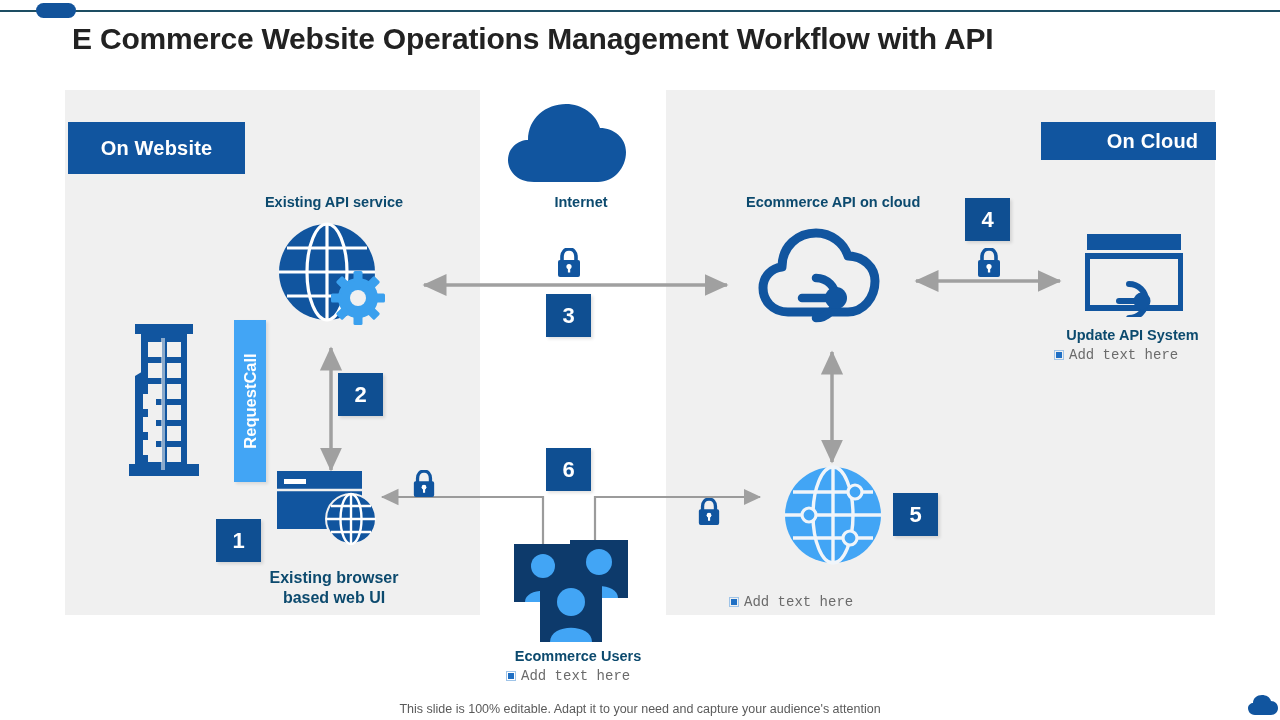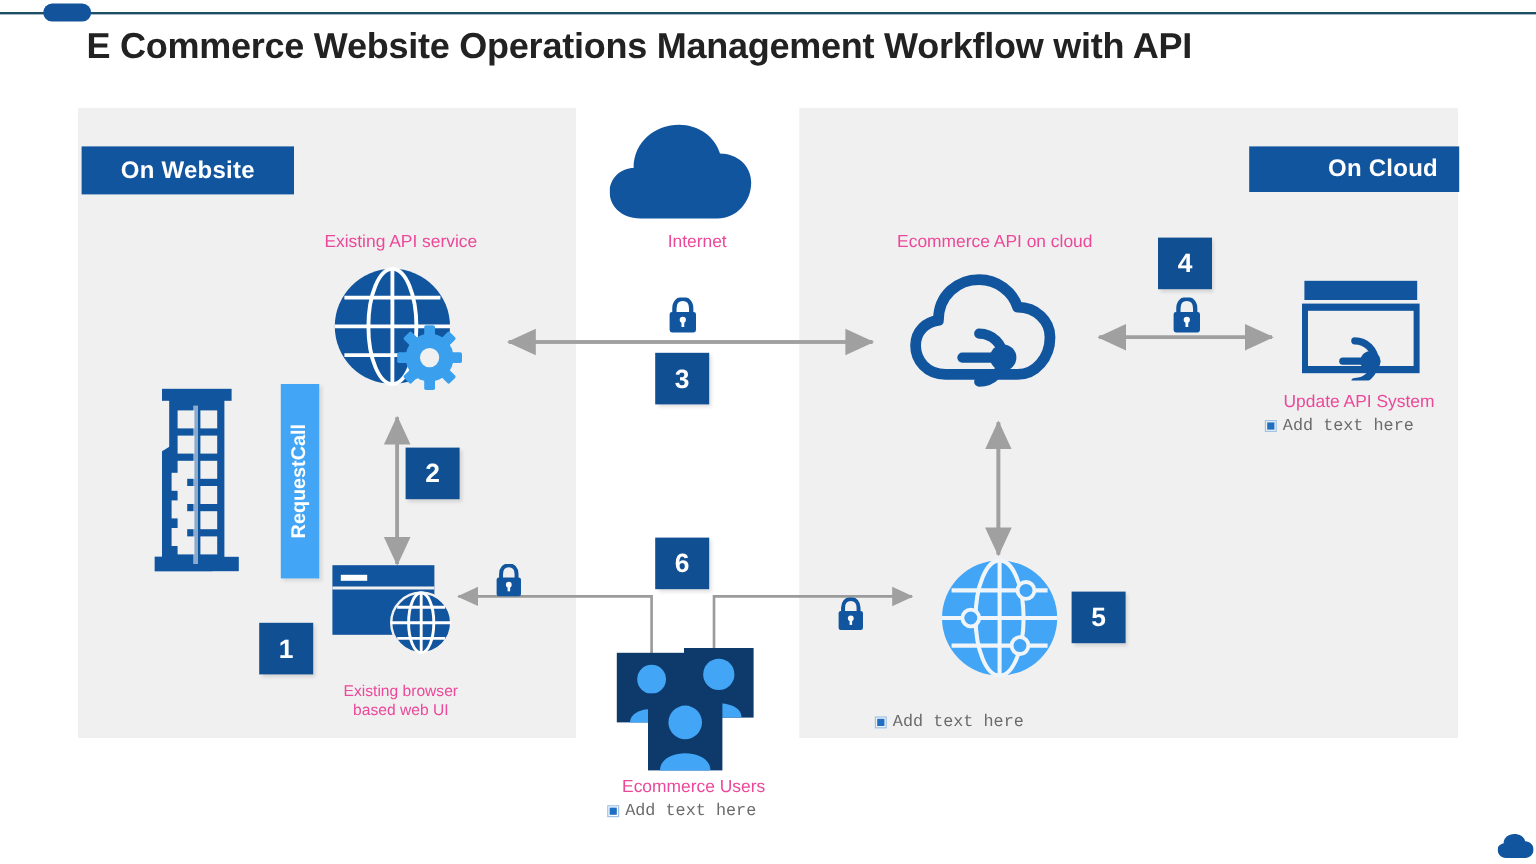--- a/index.html
+++ b/index.html
@@ -32,26 +32,26 @@
   
   .panel { position: absolute; background: #f0f0f0; }
   .panel-left  { left: 65px;  top: 90px; width: 415px; height: 525px; }
   .panel-right { left: 666px; top: 90px; width: 549px; height: 525px; }
 
   .panel-badge {
     position: absolute; background: #11559f; color: #ffffff;
     font-size: 20px; font-weight: bold; letter-spacing: 0.2px;
     display: flex; align-items: center; justify-content: center;
   }
-  .badge-website { left: 68px;  top: 122px; width: 177px; height: 40px; }
+  .badge-website { left: 68px;  top: 122px; width: 177px; height: 52px; }
   .badge-cloud   { left: 1041px; top: 122px; width: 175px; height: 38px; padding-left: 48px; }
 
   
   .node-label {
-    position: absolute; font-size: 14.5px; font-weight: normal; color: #ec4899;
+    position: absolute; font-size: 14.5px; font-weight: bold; color: #0c4a6e;
     text-align: center; white-space: nowrap;
   }
   .node-label.wrap { white-space: normal; line-height: 1.25; }
 
   .sub-bullet {
     position: absolute; font-size: 14px; color: #6b6b6b;
     display: flex; align-items: center; gap: 7px; white-space: nowrap; font-family: Liberation Mono, monospace;
   }
   .sub-bullet .dot {
     width: 6px; height: 6px; background: #1f6fc4; display: inline-block;
@@ -221,21 +221,21 @@
         <line x1="50" y1="51" x2="100" y2="51"></line>
         <line x1="55" y1="38" x2="95" y2="38"></line>
         <line x1="55" y1="64" x2="95" y2="64"></line>
         <line x1="75" y1="26" x2="75" y2="76"></line>
       </g>
     </svg>
   </div>
 
   <div class="num-badge" style="left:216px; top:519px; width:45px; height:43px;">1</div>
 
-  <div class="node-label wrap" style="left:233px; top:568px; width:202px; font-size:13px;">
+  <div class="node-label wrap" style="left:233px; top:568px; width:202px; font-size:16px;">
     <div>Existing  browser</div>
     <div>based web  UI</div>
   </div>
 
   <div class="icon" style="left:508px; top:100px; width:122px; height:86px;">
     <svg width="122" height="86" viewBox="0 0 122 86">
       <path d="M26 82 C8 82 0 70 0 60 C0 48 10 40 20 40 C20 18 38 4 58 4
                C74 4 88 14 92 28 C106 28 118 38 118 52 C118 68 106 82 90 82 Z" fill="#11559f"></path>
     </svg>
   </div>
@@ -352,20 +352,21 @@
     </svg>
   </div>
 
   <div class="num-badge" style="left:893px; top:493px; width:45px; height:43px;">5</div>
 
   <div class="sub-bullet" style="left:731px; top:594px;">
     <span class="dot"></span>
     <span>Add text here</span>
   </div>
 
+  <div class="footer">This slide is 100% editable. Adapt it to your need and capture your audience's attention</div>
 
   <div class="icon" style="left:1248px; top:694px; width:30px; height:22px;">
     <svg width="30" height="22" viewBox="0 0 30 22">
       <path d="M7 21 C2 21 0 17 0 14 C0 11 3 9 5 9 C5 4 9 1 14 1
                C18 1 22 3 23 7 C27 7 30 10 30 14 C30 18 27 21 23 21 Z" fill="#11559f"></path>
     </svg>
   </div>
 
 </div>
 

